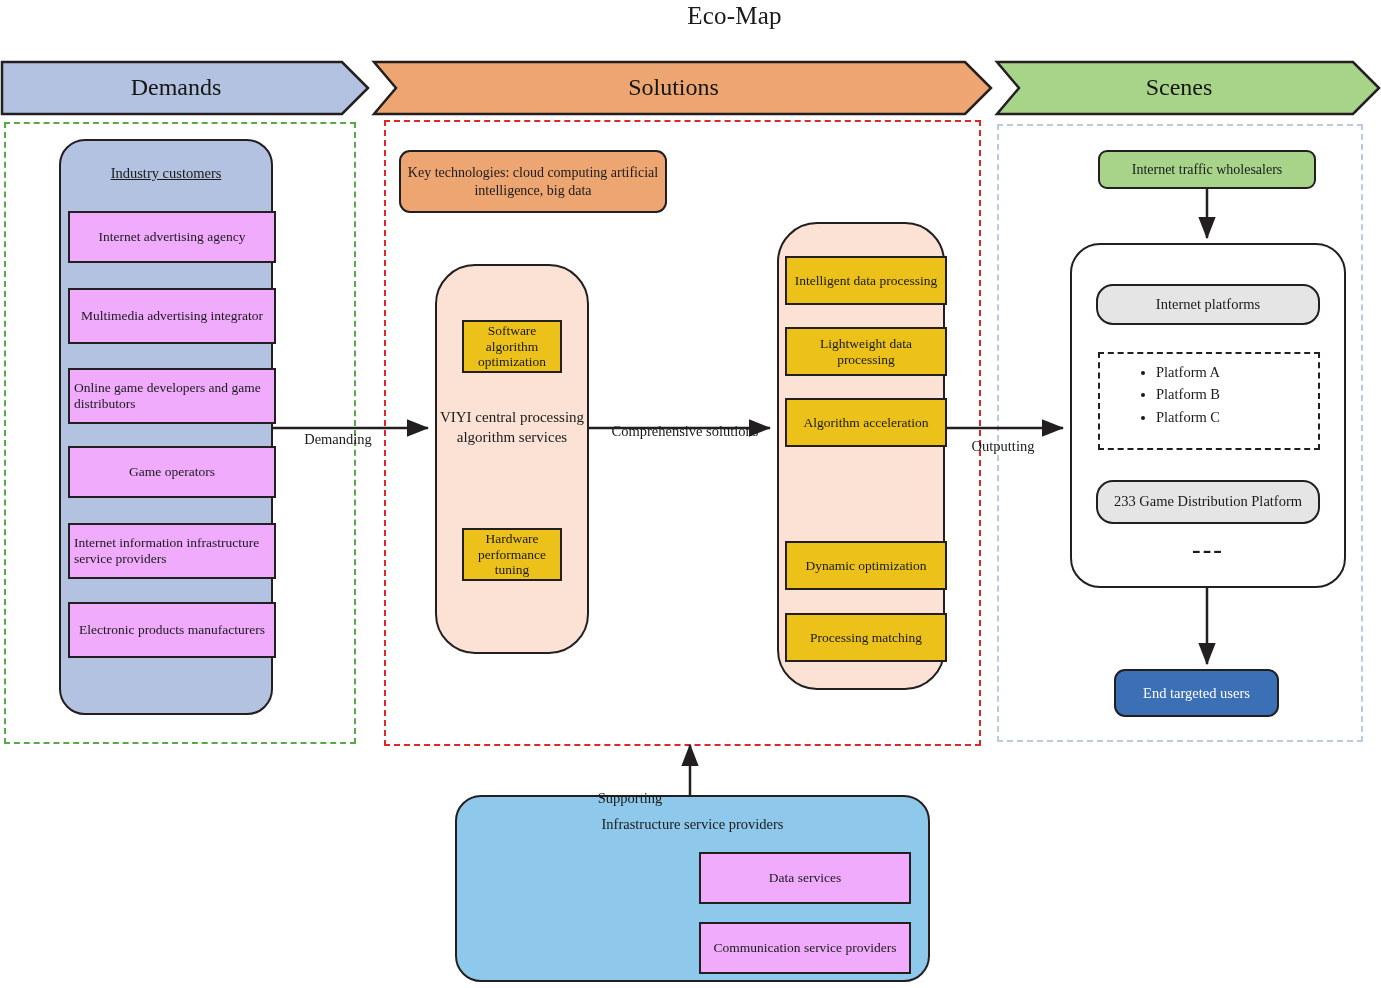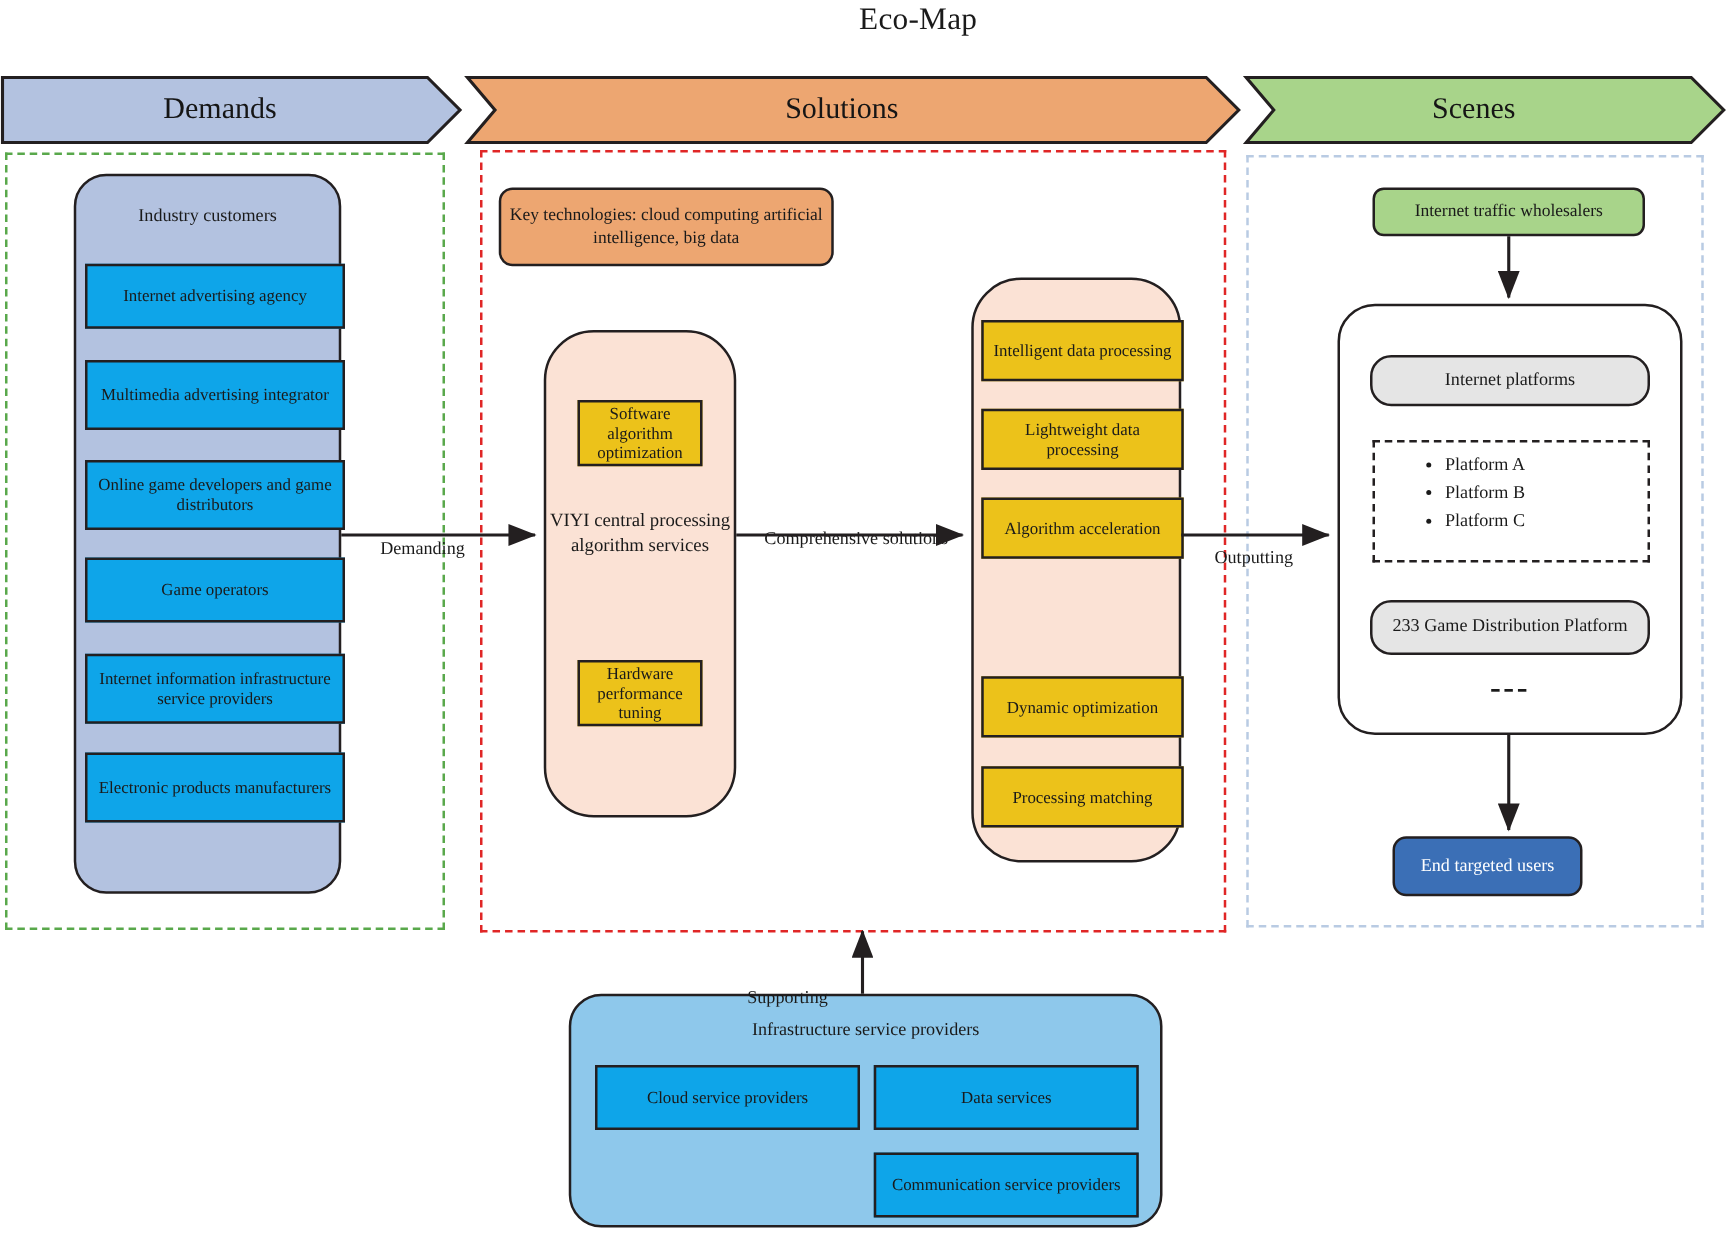--- a/index.html
+++ b/index.html
@@ -77,27 +77,27 @@
   }
 
   
   #industry-panel {
     left: 59px; top: 139px; width: 214px; height: 576px;
     background: #b3c2e0;
     border-radius: 26px;
   }
   #industry-title {
     left: 59px; top: 165px; width: 214px;
-    text-align: center; font-size: 14.5px;
+    text-align: center; font-size: 14.5px; text-decoration: underline;
   }
   .wbox {
-    background: #0ea5e9;
-    border: 2px solid #231f20;
-    display: flex; align-items: center; justify-content: center;
-    text-align: center;
+    background: #f0abfc;
+    border: 2px solid #231f20;
+    display: flex; align-items: center; justify-content: center;
+    text-align: left;
     font-size: 13.5px;
     line-height: 1.18;
     padding: 2px 4px;
   }
   #demand-items { left: 68px; top: 211px; width: 196px; height: 470px; }
   #demand-items .wbox { position: absolute; left: 0; width: 196px; }
 
   
   #key-tech {
     left: 399px; top: 150px; width: 268px; height: 63px;
@@ -172,21 +172,21 @@
     border-radius: 17px;
     display: flex; align-items: center; justify-content: center;
     text-align: center; font-size: 14.5px; line-height: 1.2;
   }
   #ellipsis-mark {
     left: 1070px; top: 535px; width: 276px;
     text-align: center;
     font-size: 26px; font-weight: 700; letter-spacing: 2px;
   }
   #end-users {
-    left: 1114px; top: 669px; width: 152px; height: 48px;
+    left: 1114px; top: 669px; width: 165px; height: 48px;
     background: #3b6fb6;
     border: 2px solid #231f20;
     border-radius: 11px;
     display: flex; align-items: center; justify-content: center;
     color: #ffffff; font-size: 14.5px;
   }
 
   
   #infra-panel {
     left: 455px; top: 795px; width: 475px; height: 187px;
@@ -278,21 +278,20 @@
     <li>Platform C</li>
   </ul>
 </div>
 <div class="abs" id="game-dist">233 Game Distribution Platform</div>
 <div class="abs" id="ellipsis-mark">---</div>
 <div class="abs" id="end-users">End targeted users</div>
 
 <div class="abs rbox" id="infra-panel"></div>
 <div class="abs" id="infra-title">Infrastructure service providers</div>
 <div class="abs" id="infra-grid">
-  <div class="wbox col-a row-a">Cloud service providers</div>
   <div class="wbox col-b row-a">Data services</div>
   <div class="wbox col-b row-b">Communication service providers</div>
 </div>
 
 <div class="abs conn-label" id="label-demanding">Demanding</div>
 <div class="abs conn-label" id="label-comprehensive">Comprehensive solutions</div>
 <div class="abs conn-label" id="label-outputting">Outputting</div>
 <div class="abs conn-label" id="label-supporting">Supporting</div>
 
 <svg class="overlay" viewBox="0 0 1381 988">

